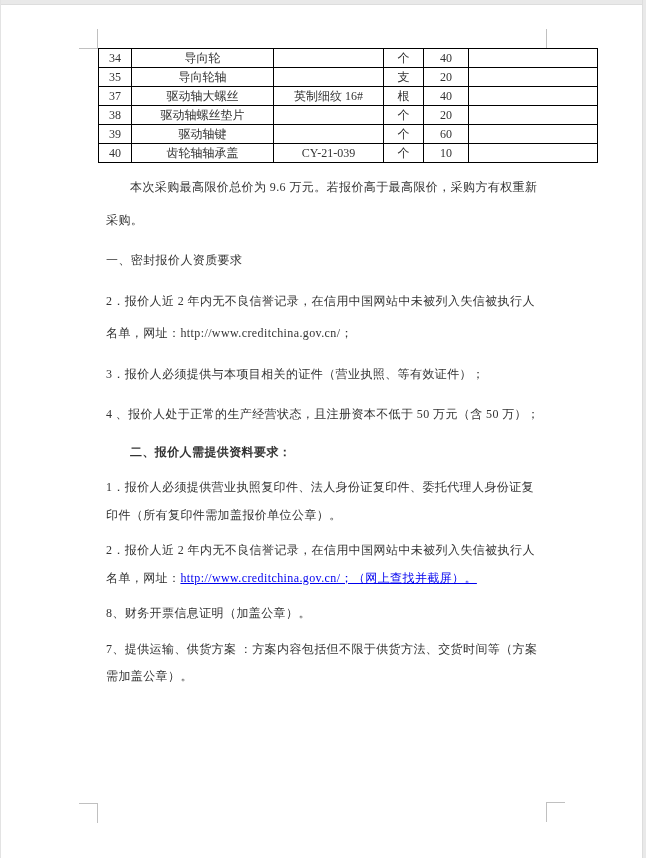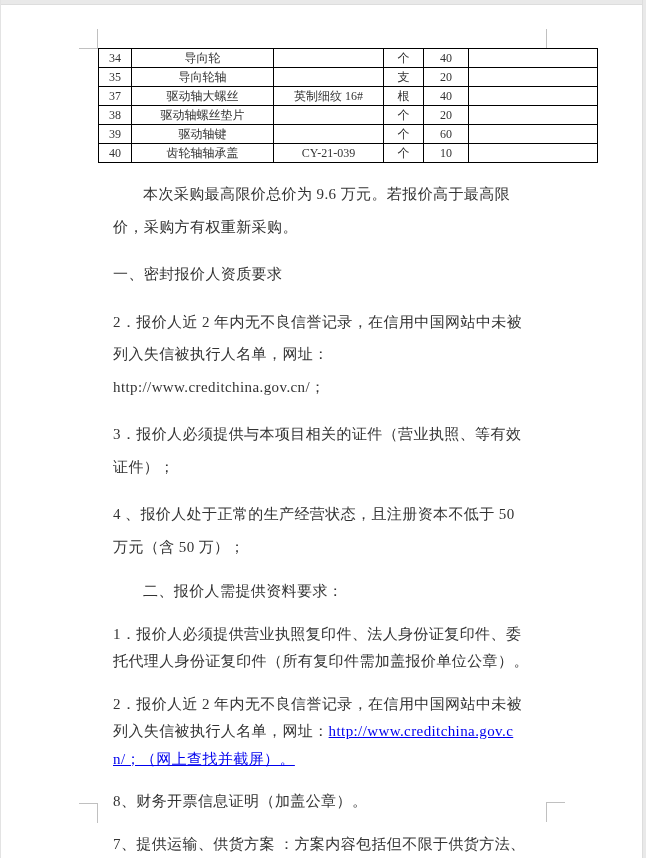--- a/index.html
+++ b/index.html
@@ -25,25 +25,25 @@
   table.parts {
     border-collapse:collapse; table-layout:fixed; width:499px;
     font-size:12px; color:#333333;
   }
   table.parts td {
     border:1px solid #000000; height:18px; padding:0;
     text-align:center; vertical-align:middle;
     overflow:hidden; white-space:nowrap;
   }
 
-  .sec1 p, .sec2 p { margin:15px; font-size:15px; letter-spacing:0.4px; }
+  .sec1 p, .sec2 p { margin:8px; font-size:12px; letter-spacing:0.4px; }
   .sec1 p { line-height:32.5px; }
   .sec2 p { line-height:27.5px; }
   .indent2 { text-indent:2em; }
-  .bold-head { font-weight:normal; }
+  .bold-head { font-weight:bold; }
   a.doc-link { color:#0000ee; text-decoration:underline; cursor:pointer; word-break:break-all; }
 </style>
 </head>
 <body>
 
 <div class="edge-top"></div>
 <div class="edge-left"></div>
 <div class="edge-right"></div>
 
 <div class="mark mark-tl"></div>

